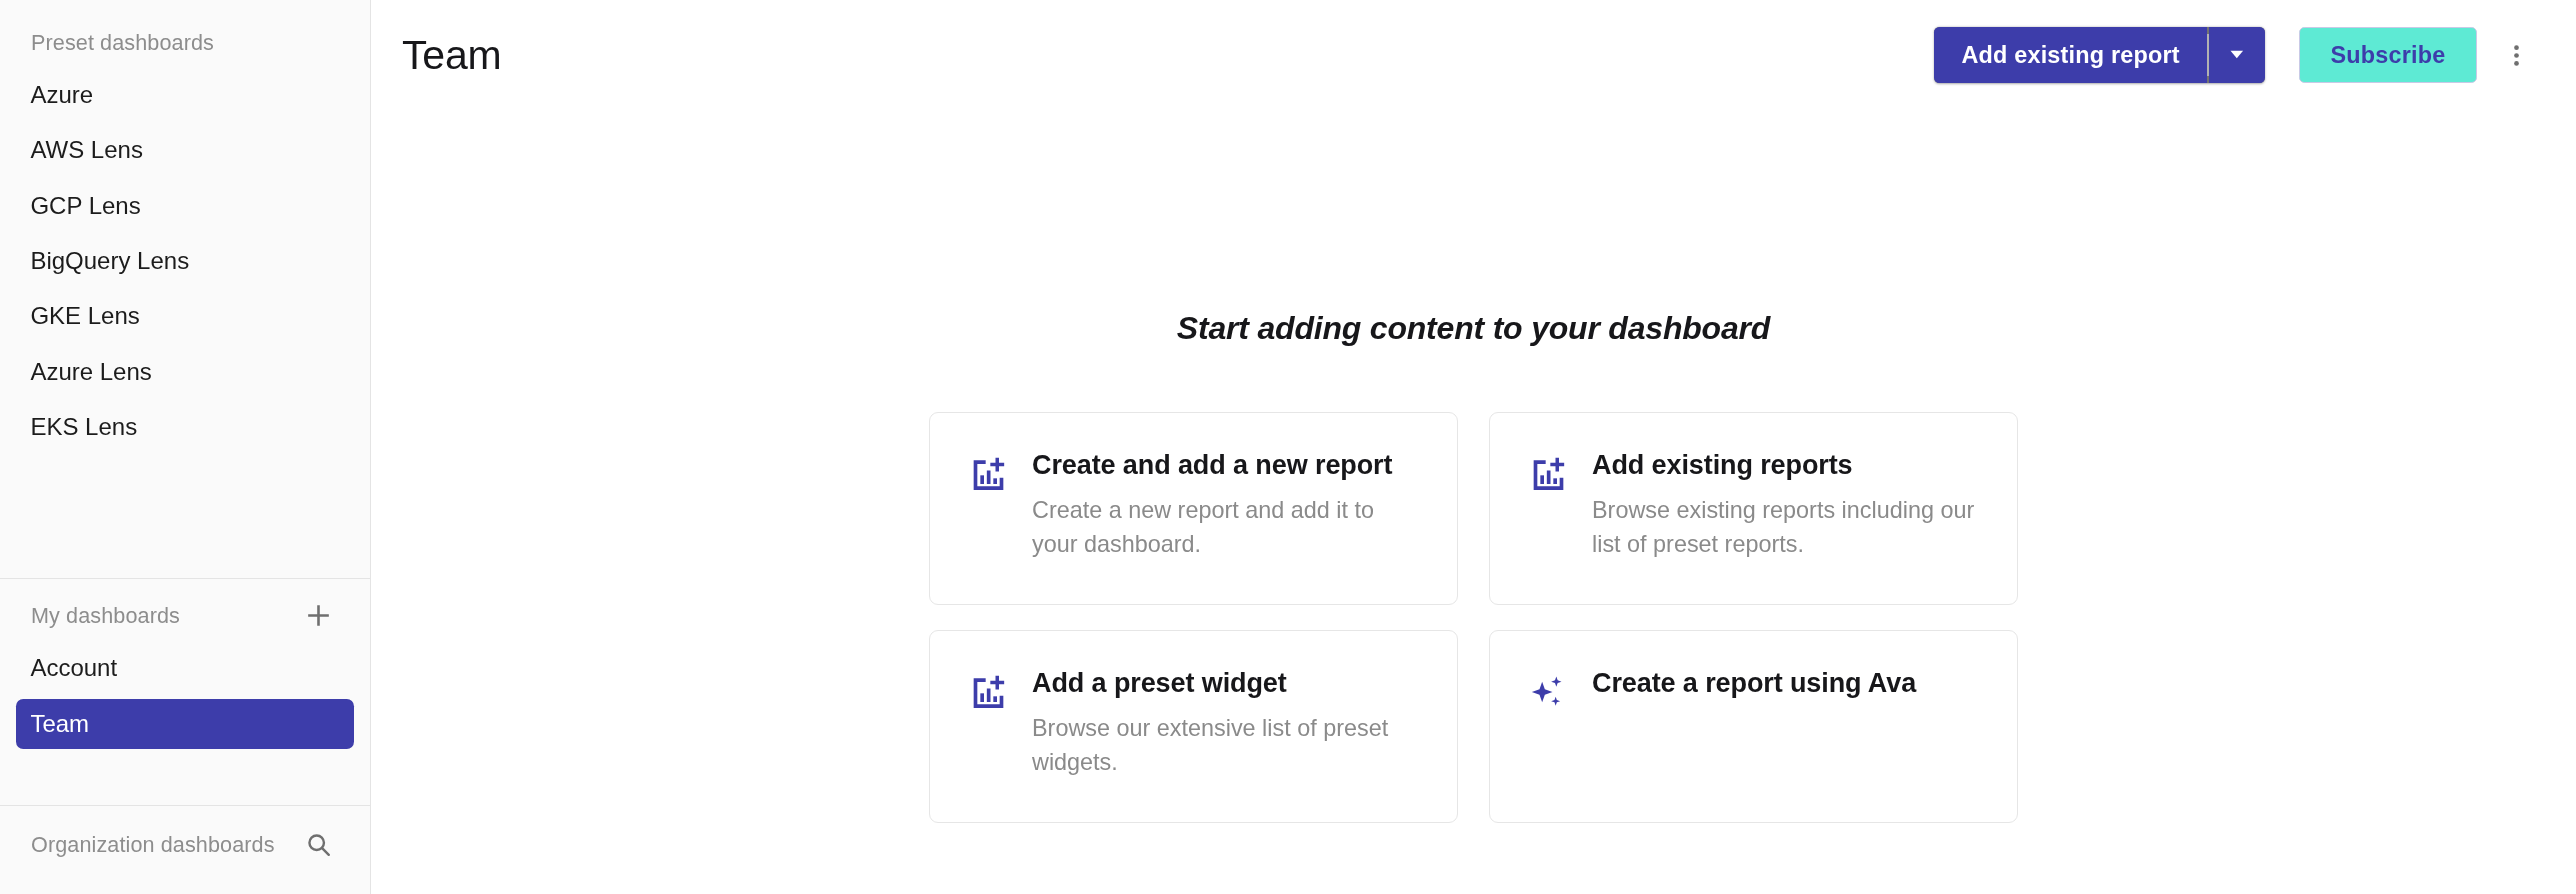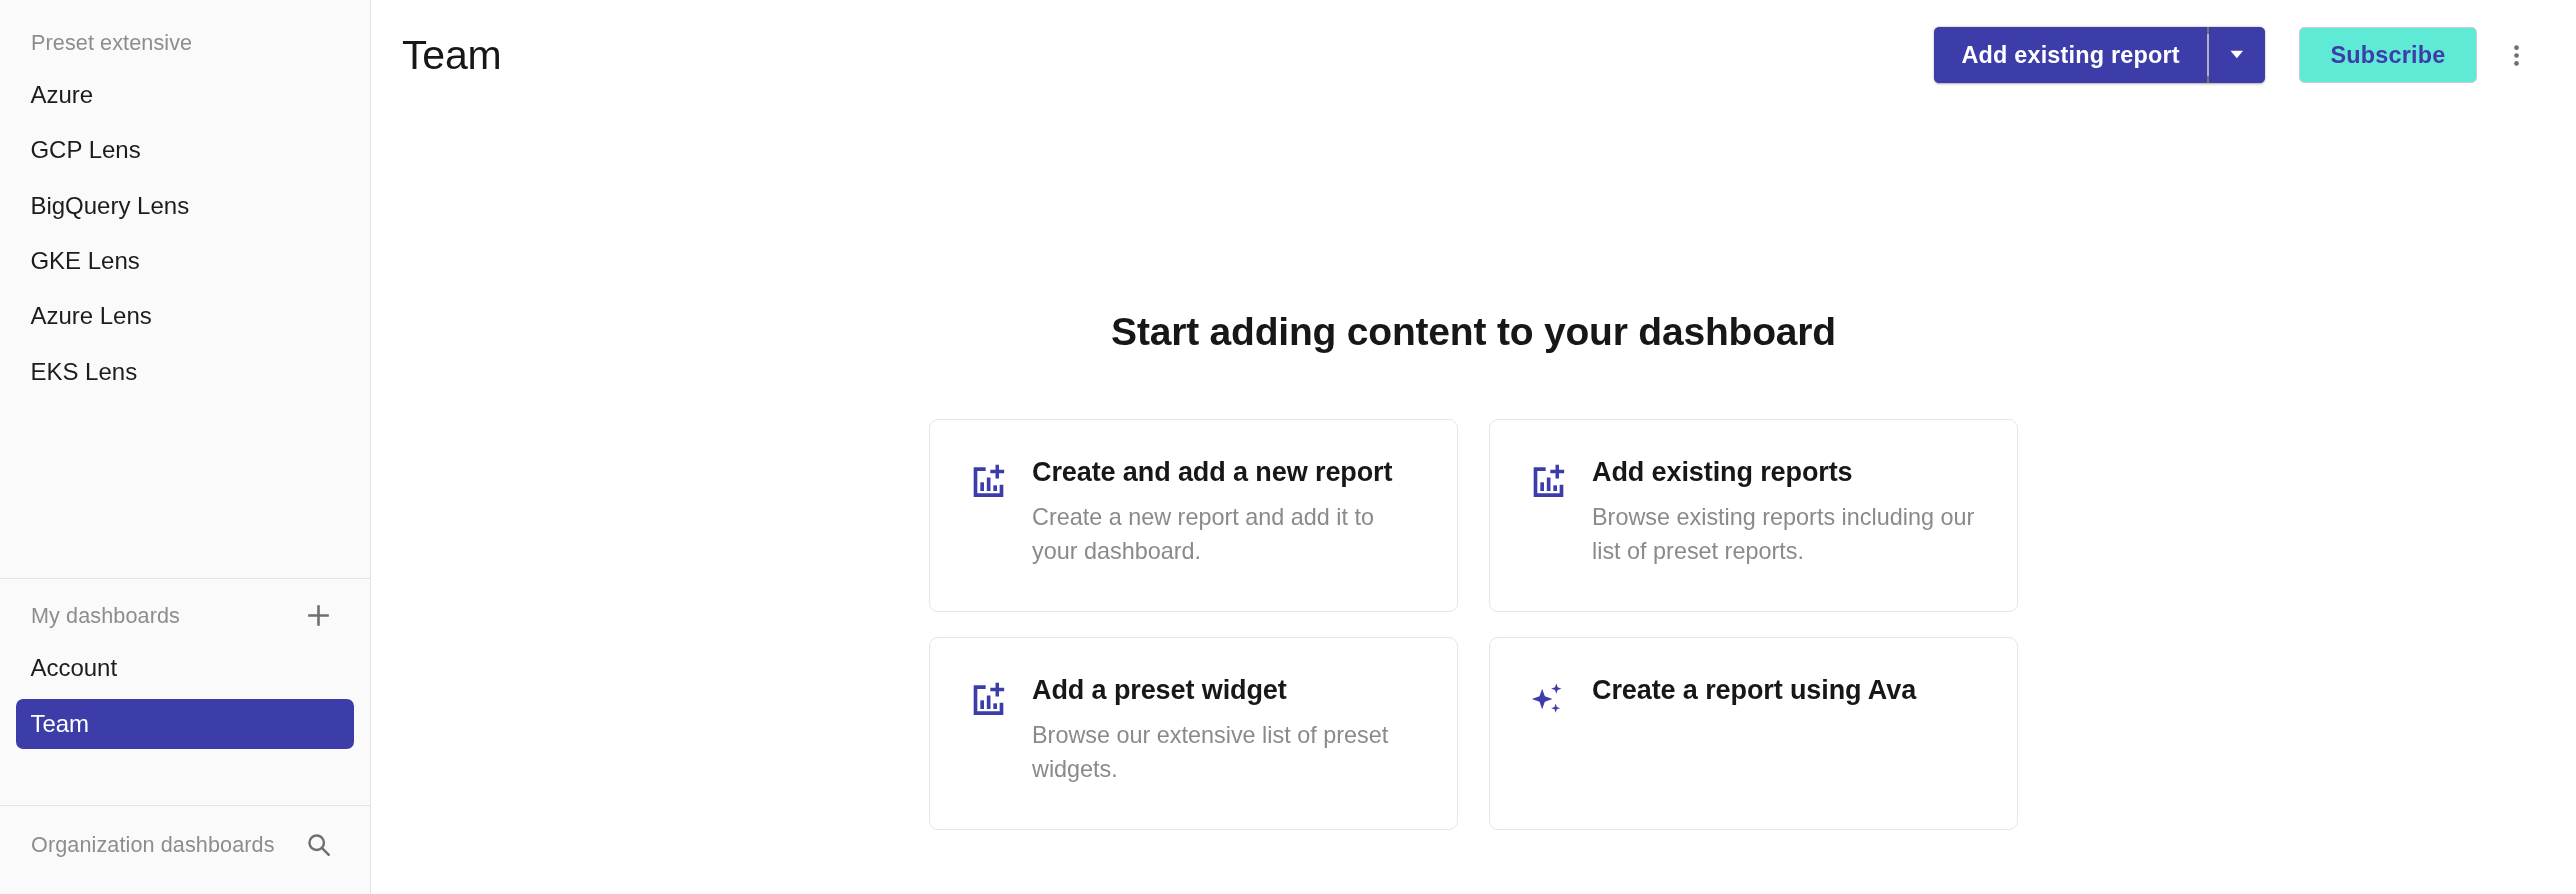--- a/index.html
+++ b/index.html
@@ -195,25 +195,26 @@
   
   #empty-state {
     width: 100%;
     display: flex;
     flex-direction: column;
     align-items: center;
     padding-top: 200px;
   }
 
   #empty-title {
-    font-size: 39px;
+    font-size: 32px;
     font-weight: 700;
     color: #17171a;
     letter-spacing: -0.2px;
     margin-bottom: 65px;
+    font-style: italic;
   }
 
   #card-grid {
     display: grid;
     grid-template-columns: 529px 529px;
     grid-auto-rows: 193px;
     column-gap: 31px;
     row-gap: 25px;
   }
 
@@ -257,25 +258,28 @@
 </style>
 </head>
 <body>
 
 <div id="app">
 
   <nav id="sidebar">
 
     <div class="side-section preset">
       <div class="side-heading">
-        <span class="label">Preset extensive</span>
+        <span class="label">Preset dashboards</span>
       </div>
       <div class="side-list">
         <div class="side-item">
           <span>Azure</span>
+        </div>
+        <div class="side-item">
+          <span>AWS Lens</span>
         </div>
         <div class="side-item">
           <span>GCP Lens</span>
         </div>
         <div class="side-item">
           <span>BigQuery Lens</span>
         </div>
         <div class="side-item">
           <span>GKE Lens</span>
         </div>

